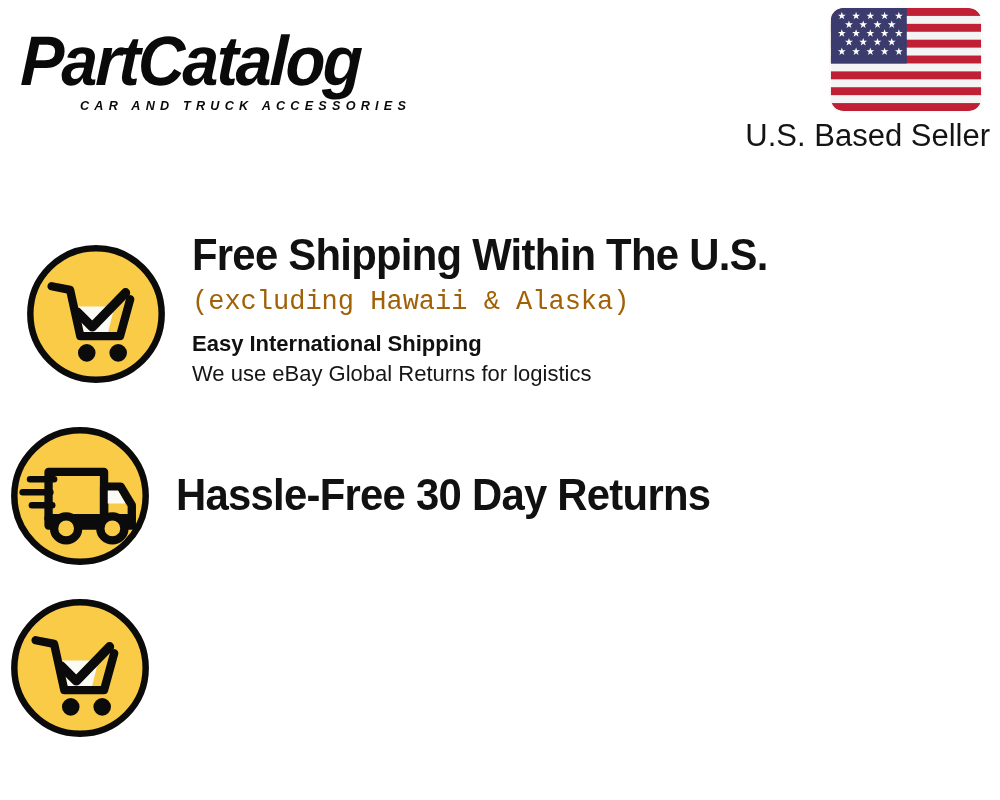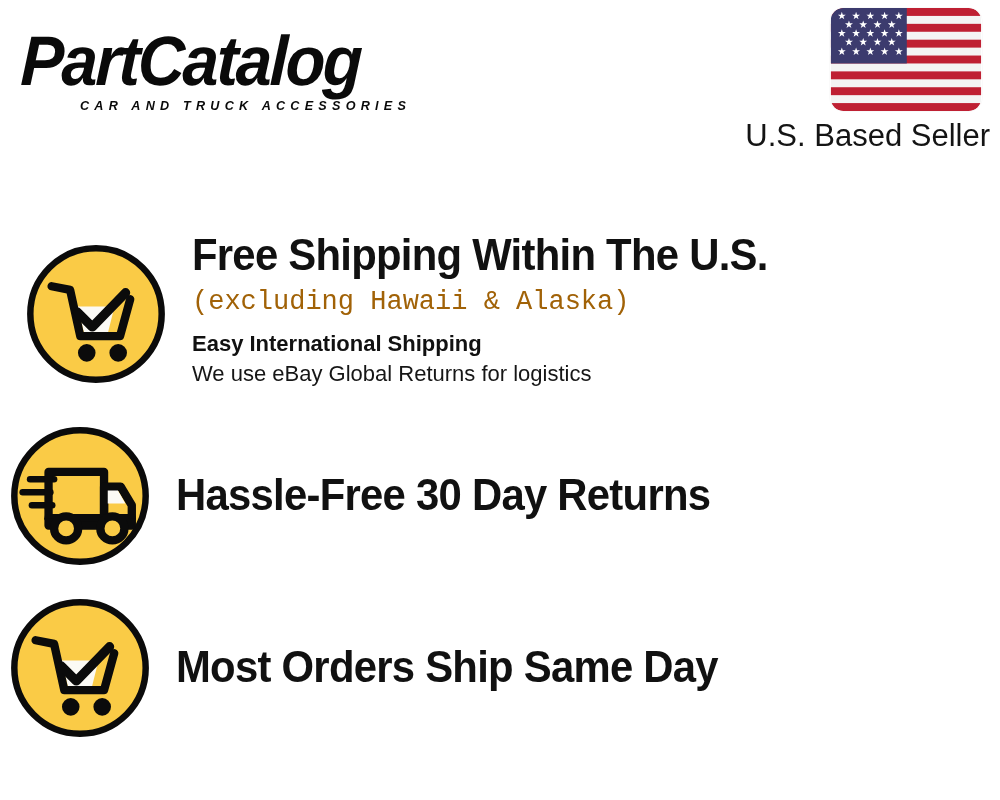--- a/index.html
+++ b/index.html
@@ -286,18 +286,15 @@
     <div class="feature-icon">
       <svg class="icon-circle" viewBox="0 0 160 160">
         <circle cx="80" cy="80" r="71" fill="#facb46" stroke="#0b0b0b" stroke-width="7"></circle>
         <path d="M60 72 L100 72 L93 100 L67 100 Z" fill="#fbfaf5"></path>
         <path d="M32 50 L52 54 L63 104 L106 104 L117 64" fill="none" stroke="#0b0b0b" stroke-width="9" stroke-linecap="round" stroke-linejoin="round"></path>
         <path d="M60 78 L76 94 L112 57" fill="none" stroke="#0b0b0b" stroke-width="10" stroke-linecap="round" stroke-linejoin="round"></path>
         <circle cx="70" cy="122" r="9.5" fill="#0b0b0b"></circle>
         <circle cx="104" cy="122" r="9.5" fill="#0b0b0b"></circle>
       </svg>
     </div>
-    <div class="feature-text">
-      <div class="headline">Most Orders Ship Same Day</div>
-    </div>
   </div>
 
 </div>
 
 </body></html>

